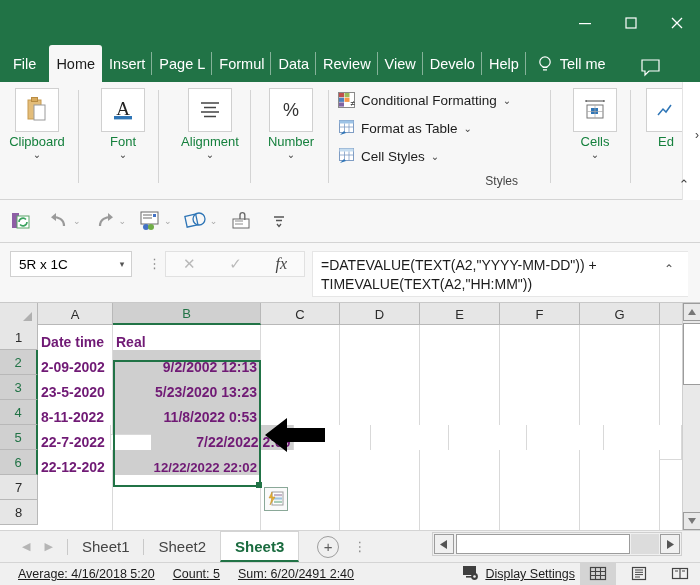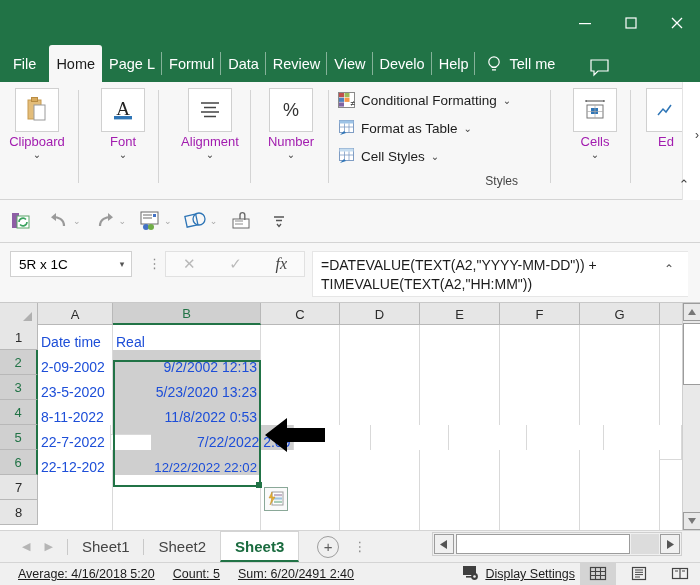--- a/index.html
+++ b/index.html
@@ -31,21 +31,21 @@
   .tellme { display:flex; align-items:center; height:37px; color:#fff; font-size:14.5px; gap:6px; padding-left:10px;}
   .bulb { width:18px; height:20px; position:relative; }
 
   
   .ribbon { position:absolute; left:0; top:82px; width:700px; height:118px; background:#f7f7f7;
             border-bottom:1px solid #d4d4d4; }
   .grpsep { position:absolute; top:8px; height:93px; width:1px; background:#d4d4d4; }
   .bigbtn { position:absolute; top:0; width:62px; text-align:center; }
   .bigbtn .box { width:44px; height:44px; margin:6px auto 2px; border:1px solid #d0d0d0;
                  background:#fff; display:flex; align-items:center; justify-content:center; }
-  .bigbtn .lbl { font-size:13px; color:#a21caf; line-height:15px; }
+  .bigbtn .lbl { font-size:13px; color:#15803d; line-height:15px; }
   .bigbtn .carat { font-size:10px; color:#444; line-height:12px; }
 
   .styleitem { position:absolute; display:flex; align-items:center; gap:6px;
                font-size:13.5px; color:#1c1c1c; white-space:nowrap; }
   .styleitem .ico { width:17px; height:16px; position:relative; flex:0 0 17px;}
   .styleitem .chev { font-size:10px; color:#444; }
   .grouplabel { position:absolute; font-size:12px; color:#444; text-align:right; }
   .collapse { position:absolute; right:4px; top:92px; width:24px; height:20px; color:#444;
               display:flex; align-items:center; justify-content:center; font-size:13px; }
   .more-arrow { position:absolute; right:1px; top:46px; font-size:12px; color:#444; }
@@ -85,22 +85,22 @@
   .corner i { position:absolute; right:5px; bottom:4px; width:0; height:0;
               border-left:9px solid transparent; border-bottom:9px solid #b0b0b0; }
   .rowhdrcol { position:absolute; left:0; top:22px; width:38px; }
   .rh { width:38px; height:25px; background:#e6e6e6; border-bottom:1px solid #b8b8b8;
         border-right:1px solid #b8b8b8; font-size:13px; color:#2b2b2b;
         display:flex; align-items:center; justify-content:center; }
   .rh.sel { background:#d0d0d0; color:#217346; border-right:2px solid #217346; }
   .cells { position:absolute; left:38px; top:22px; width:644px; }
   .grow { display:flex; height:25px; }
   .gc { height:35px; border-right:1px solid #d9d9d9; border-bottom:1px solid #d9d9d9;
-        font-size:14px; color:#1d4ed8; display:flex; align-items:center; padding:0 3px;
-        overflow:hidden; white-space:nowrap; background:#fff; }
+        font-size:14px; color:#701a75; display:flex; align-items:center; padding:0 3px;
+        overflow:hidden; white-space:nowrap; background:#fff;font-weight:bold; }
   .gc.shaded { background:#cfcfcf; }
   .gc.right { justify-content:flex-end; }
   .selbox { position:absolute; left:113px; top:360px; width:148px; height:127px;
             border:2px solid #217346; pointer-events:none; }
   .selhandle { position:absolute; left:256px; top:482px; width:6px; height:6px; background:#217346; }
   .quickbtn { position:absolute; left:264px; top:487px; width:24px; height:24px;
               background:#fafafa; border:1px solid #8aa898; display:flex;
               align-items:center; justify-content:center; }
   .arrow-anno { position:absolute; left:265px; top:415px; }
 
@@ -166,20 +166,24 @@
   </div>
 
   <div class="tabbar">
     <div class="rtab file">
       <span>File</span>
     </div>
     <div class="rtab active" style="margin-bottom:0;">
       <span>Home</span>
     </div>
     <div class="rtab">
+      <span>Insert</span>
+        <i class="sep"></i>
+    </div>
+    <div class="rtab">
       <span>Page L</span>
         <i class="sep"></i>
     </div>
     <div class="rtab">
       <span>Formul</span>
         <i class="sep"></i>
     </div>
     <div class="rtab">
       <span>Data</span>
         <i class="sep"></i>

